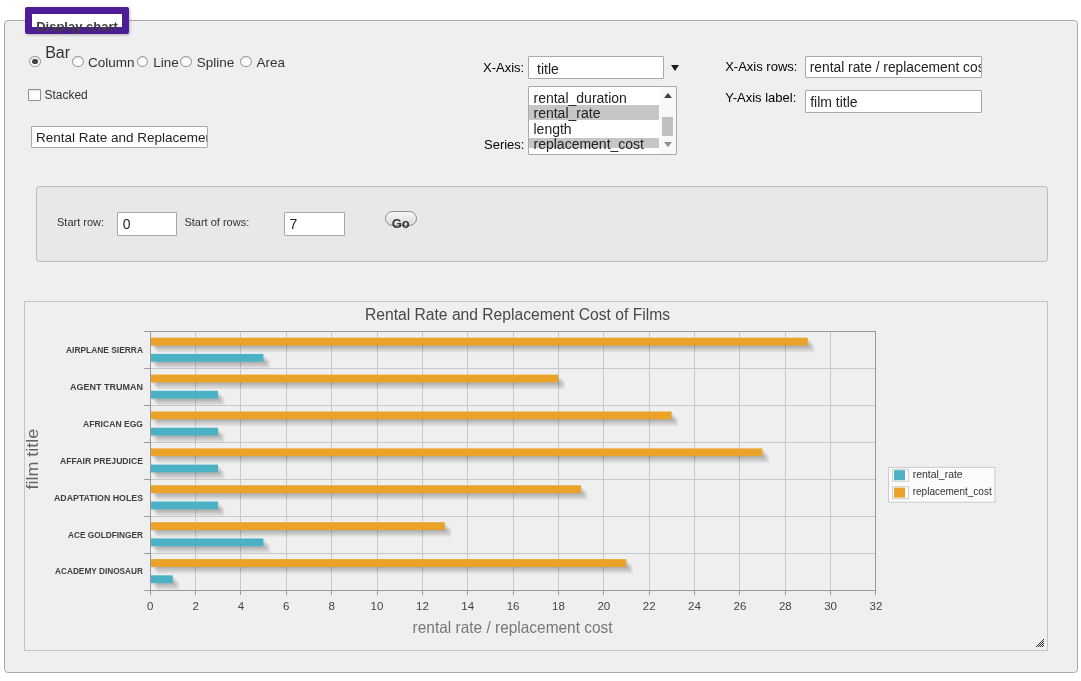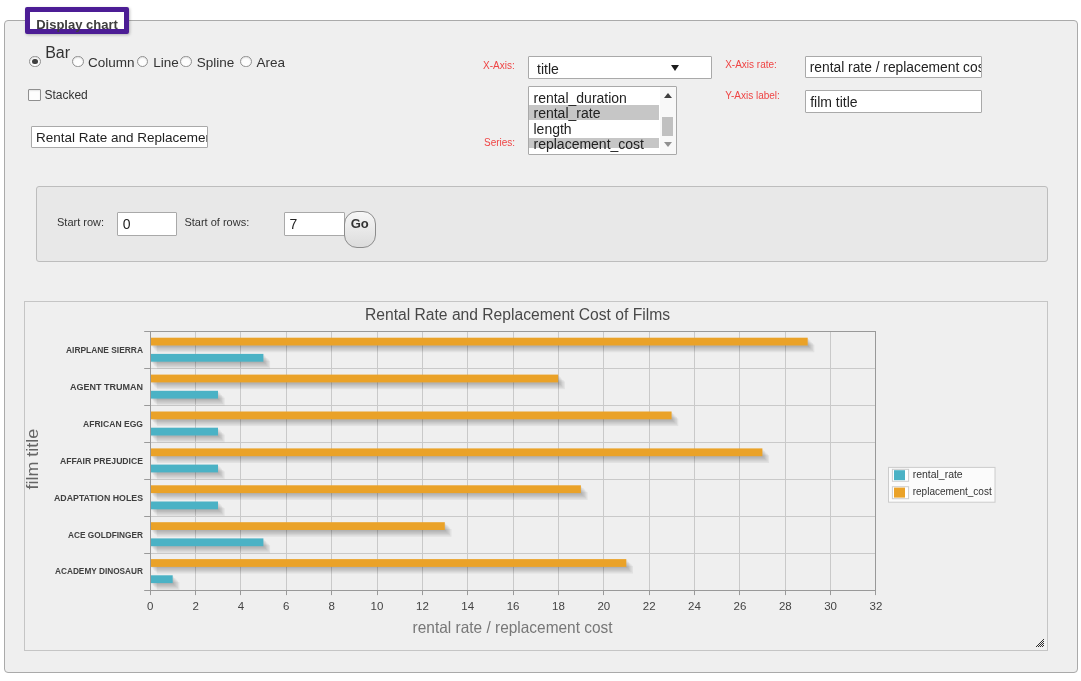--- a/index.html
+++ b/index.html
@@ -1,24 +1,24 @@
 <!DOCTYPE html>
 <html><head>
 <meta charset="utf-8">
 <style>
 * { margin:0; padding:0; box-sizing:border-box; }
 html,body { width:1081px; height:681px; background:#fff; font-family:"Liberation Sans", sans-serif; }
 #fs { position:absolute; left:4px; top:20px; width:1074px; height:653px; background:#efefef;
       border:1px solid #aaa; border-radius:4px; }
 #fs-legend { position:absolute; left:20px; top:-14px; width:104px; height:27px; background:#fff;
-      border:5px solid #4c1d95; border-radius:2px; box-shadow:1px 1px 3px rgba(0,0,0,0.25);
+      border:7px solid #4c1d95; border-radius:2px; box-shadow:1px 1px 3px rgba(0,0,0,0.25);
       font-size:13px; font-weight:bold; color:#3f3f3f; text-align:center; line-height:25px; }
 .abs { position:absolute; }
 .lbl { position:absolute; font-size:11px; color:#333; white-space:nowrap; }
-.lblr { position:absolute; font-size:10px; color:#ef4444; white-space:nowrap; }
+.lblr { position:absolute; font-size:13px; color:#000000; white-space:nowrap; }
 .radio { position:absolute; width:11.6px; height:11.6px; border:1px solid #8f8f8f; border-radius:50%;
       background:#fdfdfd; box-shadow:inset 0 1px 1.5px rgba(0,0,0,0.12); }
 .radio.sel::after { content:""; position:absolute; left:2.05px; top:2.05px; width:5.5px; height:5.5px;
       border-radius:50%; background:#404040; }
 .cb { position:absolute; width:12.5px; height:12.5px; border:1px solid #8f8f8f; background:#fdfdfd;
       border-radius:1px; box-shadow:inset 0 1px 1.5px rgba(0,0,0,0.1); }
 .inp { position:absolute; background:#fff; border:1px solid #a9a9a9; border-radius:1px;
       font-size:14px; color:#222; white-space:nowrap; overflow:hidden; }
 .inp span { position:absolute; left:4.5px; top:50%; transform:translateY(-50%); }
 </style>
@@ -40,60 +40,60 @@
 <div class="lbl" style="left:256.6px;top:55px;font-size:13.5px;">Area</div>
 
 <div class="cb" style="left:28.3px;top:88.9px;"></div>
 <div class="lbl" style="left:44.4px;top:87.6px;font-size:12px;">Stacked</div>
 
 <div class="inp" style="left:30.5px;top:125.5px;width:177.5px;height:22.5px;font-size:13.5px;">
     <span>Rental Rate and Replacement Cost</span>
   </div>
 
 <div class="lblr" style="left:483px;top:60.1px;">X-Axis:</div>
-<div class="inp" style="left:528px;top:55.9px;width:184px;height:23.4px;">
+<div class="inp" style="left:528px;top:55.9px;width:136px;height:23.4px;">
     <span style="left:8px;top:calc(50% + 1px);">title</span>
   </div>
 <div class="abs" style="left:670.6px;top:65.2px;width:0;height:0;border-left:4.8px solid transparent;border-right:4.8px solid transparent;border-top:6.4px solid #1c1c1c;"></div>
 
 <div class="lblr" style="left:484px;top:136.8px;">Series:</div>
 <div class="inp" style="left:528px;top:85.8px;width:148.5px;height:68.8px;">
   <div class="abs" style="left:0;top:18.1px;width:130px;height:15.1px;background:#c6c6c6;"></div>
   <div class="abs" style="left:0;top:50.8px;width:130px;height:10.9px;background:#c6c6c6;"></div>
   <div class="abs" style="left:4.5px;top:3.6px;">rental_duration</div>
   <div class="abs" style="left:4.5px;top:18.3px;">rental_rate</div>
   <div class="abs" style="left:4.5px;top:34px;">length</div>
   <div class="abs" style="left:4.5px;top:48.8px;">replacement_cost</div>
 
   <div class="abs" style="left:130.5px;top:0;width:16px;height:66.8px;background:#f8f8f8;">
     <div class="abs" style="left:4px;top:6px;border-left:4px solid transparent;border-right:4px solid transparent;border-bottom:5px solid #404040;"></div>
     <div class="abs" style="left:2.5px;top:30.6px;width:11px;height:19px;background:#c0c0c0;"></div>
     <div class="abs" style="left:4px;top:55.5px;border-left:4px solid transparent;border-right:4px solid transparent;border-top:5px solid #909090;"></div>
   </div>
 </div>
 
-<div class="lblr" style="left:725.2px;top:58.9px;">X-Axis rate:</div>
+<div class="lblr" style="left:725.2px;top:58.9px;">X-Axis rows:</div>
 <div class="inp" style="left:804.7px;top:55.9px;width:177.8px;height:22.3px;font-size:13.8px;">
     <span style="left:4px;">rental rate / replacement cost</span>
   </div>
 <div class="lblr" style="left:725.2px;top:90.4px;">Y-Axis label:</div>
 <div class="inp" style="left:804.7px;top:90.3px;width:177.8px;height:22.7px;">
     <span>film title</span>
   </div>
 
 <div class="abs" style="left:36px;top:186px;width:1011.5px;height:76px;background:#e8e8e8;border:1px solid #bdbdbd;border-radius:3px;"></div>
 <div class="lbl" style="left:57px;top:216px;">Start row:</div>
 <div class="inp" style="left:117.3px;top:212.4px;width:59.8px;height:23.5px;">
     <span>0</span>
   </div>
 <div class="lbl" style="left:184.4px;top:216px;">Start of rows:</div>
 <div class="inp" style="left:284px;top:212.4px;width:60.8px;height:23.5px;">
     <span>7</span>
   </div>
-<div class="abs" style="left:344px;top:211.4px;width:31.5px;height:37px;border:1px solid #8c8c8c;border-radius:13px;
+<div class="abs" style="left:385px;top:211.4px;width:31.5px;height:15px;border:1px solid #8c8c8c;border-radius:13px;
      background:linear-gradient(#f6f6f6,#dcdcdc);font-size:13px;font-weight:bold;color:#333;text-align:center;line-height:24px;">Go</div>
 
 <div class="abs" style="left:24px;top:301px;width:1024px;height:350px;border:1px solid #c5c5c5;background:#efefef;">
 <svg width="1022.0" height="348.0" viewBox="0 0 1022.0 348.0" style="position:absolute;left:0;top:0;" font-family="Liberation Sans, sans-serif">
 <line x1="170.5" y1="29.8" x2="170.5" y2="288.1" stroke="#c9c9c9" stroke-width="1"></line>
 <line x1="215.5" y1="29.8" x2="215.5" y2="288.1" stroke="#c9c9c9" stroke-width="1"></line>
 <line x1="261.5" y1="29.8" x2="261.5" y2="288.1" stroke="#c9c9c9" stroke-width="1"></line>
 <line x1="306.5" y1="29.8" x2="306.5" y2="288.1" stroke="#c9c9c9" stroke-width="1"></line>
 <line x1="352.5" y1="29.8" x2="352.5" y2="288.1" stroke="#c9c9c9" stroke-width="1"></line>
 <line x1="397.5" y1="29.8" x2="397.5" y2="288.1" stroke="#c9c9c9" stroke-width="1"></line>

